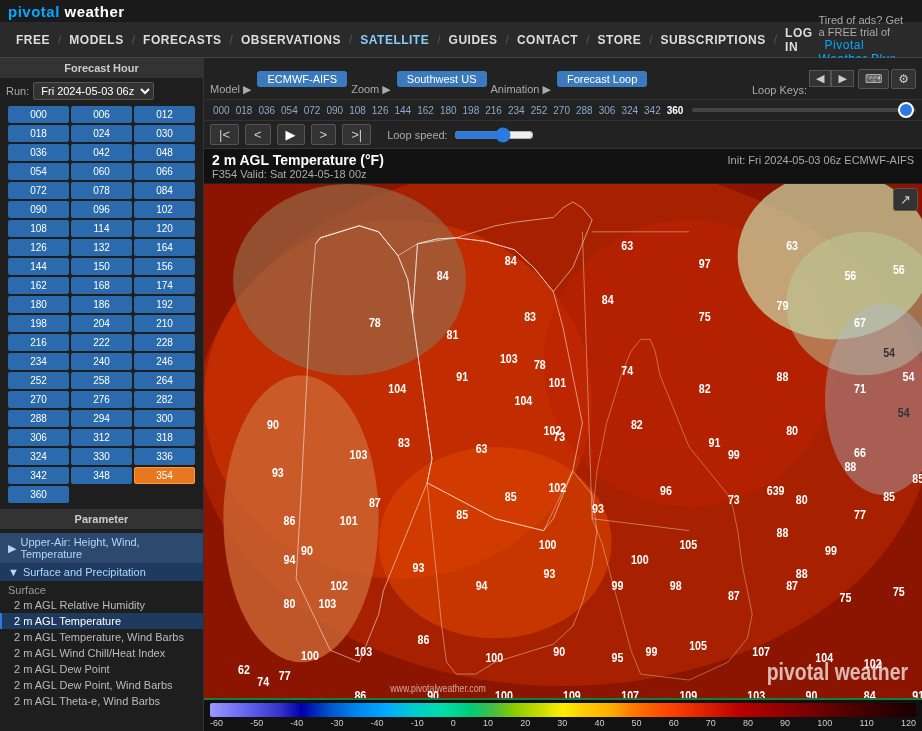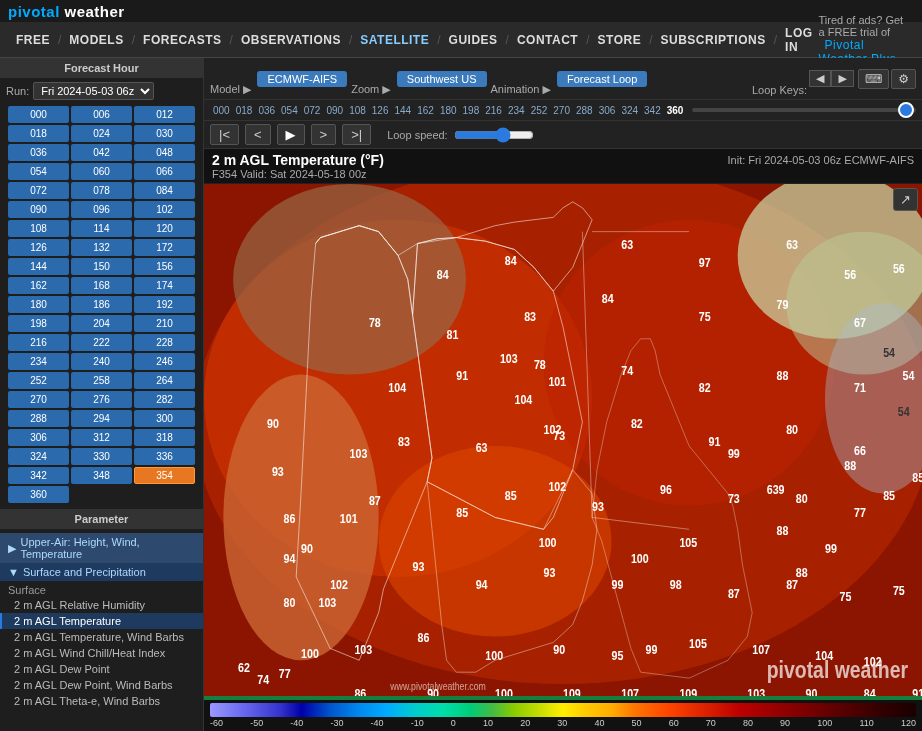--- a/index.html
+++ b/index.html
@@ -75,21 +75,21 @@
     #map-title { background: #111; padding: 3px 8px; border-bottom: 1px solid #222; }
     #map-title .title-main { font-size: 14px; color: #fff; font-weight: bold; }
     #map-title .title-sub { font-size: 11px; color: #aaa; }
     #map-title .init-info { float: right; font-size: 11px; color: #aaa; margin-top: 2px; }
 
     
     #map-container { flex: 1; position: relative; overflow: hidden; }
     #map-container svg { width: 100%; height: 100%; }
 
     
-    #colorbar { background: #111; padding: 3px 6px; display: flex; align-items: center; gap: 0; border-top: 4px solid #15803d; }
+    #colorbar { background: #111; padding: 3px 6px; display: flex; align-items: center; gap: 0; border-top: 2px solid #15803d; }
     .colorbar-gradient { flex: 1; height: 14px; border-radius: 2px; }
     .colorbar-labels { display: flex; justify-content: space-between; font-size: 9px; color: #ccc; margin-top: 1px; }
 
     .share-btn { position: absolute; top: 4px; right: 4px; background: #333; border: 1px solid #555; color: #ccc; padding: 3px 6px; cursor: pointer; border-radius: 3px; font-size: 13px; }
   </style>
 </head>
 <body>
 
 <div id="topbar">
   <span class="brand">
@@ -148,21 +148,21 @@
           <div class="hour-btn">078</div>
           <div class="hour-btn">084</div>
           <div class="hour-btn">090</div>
           <div class="hour-btn">096</div>
           <div class="hour-btn">102</div>
           <div class="hour-btn">108</div>
           <div class="hour-btn">114</div>
           <div class="hour-btn">120</div>
           <div class="hour-btn">126</div>
           <div class="hour-btn">132</div>
-          <div class="hour-btn">172</div>
+          <div class="hour-btn">164</div>
           <div class="hour-btn">144</div>
           <div class="hour-btn">150</div>
           <div class="hour-btn">156</div>
           <div class="hour-btn">162</div>
           <div class="hour-btn">168</div>
           <div class="hour-btn">174</div>
           <div class="hour-btn">180</div>
           <div class="hour-btn">186</div>
           <div class="hour-btn">192</div>
           <div class="hour-btn">198</div>

